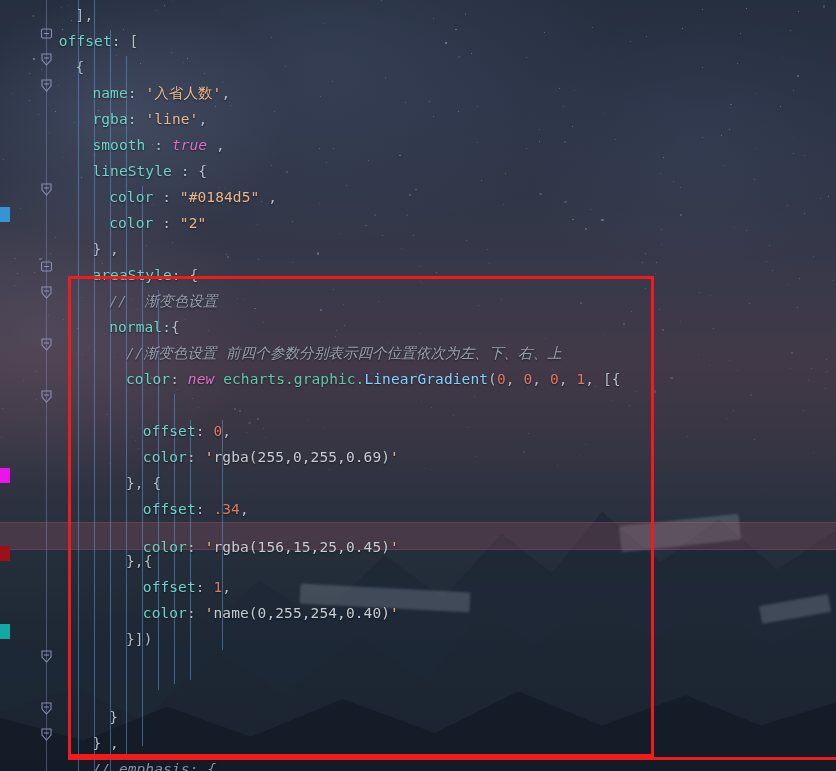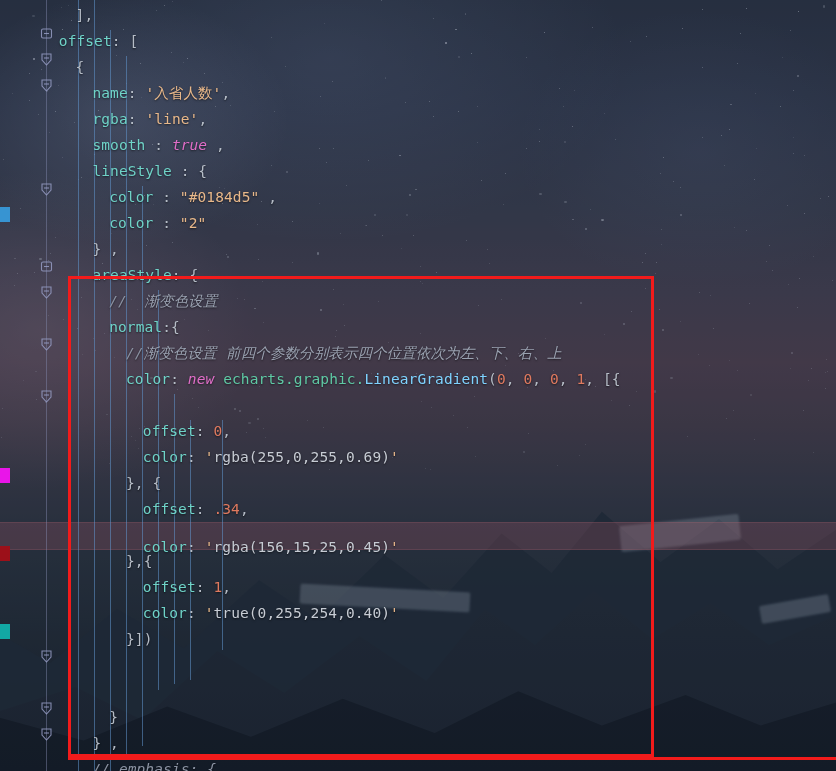--- a/index.html
+++ b/index.html
@@ -517,21 +517,21 @@
         <div class="ln" style="top: 340px; padding-left: 126px;"><span class="t-comment">//</span><span class="t-comment-cn">渐变色设置  前四个参数分别表示四个位置依次为左、下、右、上</span></div>
         <div class="ln" style="top: 366px; padding-left: 126px;"><span class="t-key">color</span><span class="t-punct">: </span><span class="t-kw">new</span><span class="t-punct"> </span><span class="t-obj">echarts.graphic.</span><span class="t-fn">LinearGradient</span><span class="t-punct">(</span><span class="t-num">0</span><span class="t-punct">, </span><span class="t-num">0</span><span class="t-punct">, </span><span class="t-num">0</span><span class="t-punct">, </span><span class="t-num">1</span><span class="t-punct">, [{</span></div>
         <div class="ln" style="top: 392px; padding-left: 42px;"></div>
         <div class="ln" style="top: 418px; padding-left: 142.8px;"><span class="t-key">offset</span><span class="t-punct">: </span><span class="t-num">0</span><span class="t-punct">,</span></div>
         <div class="ln" style="top: 444px; padding-left: 142.8px;"><span class="t-key">color</span><span class="t-punct">: </span><span class="t-str">'</span><span class="t-strq">rgba(255,0,255,0.69)</span><span class="t-str">'</span></div>
         <div class="ln" style="top: 470px; padding-left: 126px;"><span class="t-punct">}, {</span></div>
         <div class="ln" style="top: 496px; padding-left: 142.8px;"><span class="t-key">offset</span><span class="t-punct">: </span><span class="t-num">.34</span><span class="t-punct">,</span></div>
         <div class="ln" style="top: 522px; padding-left: 142.8px; margin-top: 12px;"><span class="t-key">color</span><span class="t-punct">: </span><span class="t-str">'</span><span class="t-strq">rgba(156,15,25,0.45)</span><span class="t-str">'</span></div>
         <div class="ln" style="top: 548px; padding-left: 126px;"><span class="t-punct">},{</span></div>
         <div class="ln" style="top: 574px; padding-left: 142.8px;"><span class="t-key">offset</span><span class="t-punct">: </span><span class="t-num">1</span><span class="t-punct">,</span></div>
-        <div class="ln" style="top: 600px; padding-left: 142.8px;"><span class="t-key">color</span><span class="t-punct">: </span><span class="t-str">'</span><span class="t-strq">true(0,255,254,0.40)</span><span class="t-str">'</span></div>
+        <div class="ln" style="top: 600px; padding-left: 142.8px;"><span class="t-key">color</span><span class="t-punct">: </span><span class="t-str">'</span><span class="t-strq">name(0,255,254,0.40)</span><span class="t-str">'</span></div>
         <div class="ln" style="top: 626px; padding-left: 126px;"><span class="t-punct">}])</span></div>
         <div class="ln" style="top: 652px; padding-left: 42px;"></div>
         <div class="ln" style="top: 678px; padding-left: 42px;"></div>
         <div class="ln" style="top: 704px; padding-left: 109.2px;"><span class="t-punct">}</span></div>
         <div class="ln" style="top: 730px; padding-left: 92.4px;"><span class="t-punct">} ,</span></div>
         <div class="ln" style="top: 756px; padding-left: 92.4px;"><span class="t-comment">// emphasis: {</span></div>
       </div>
   </div>
 
   <div class="gutter">

